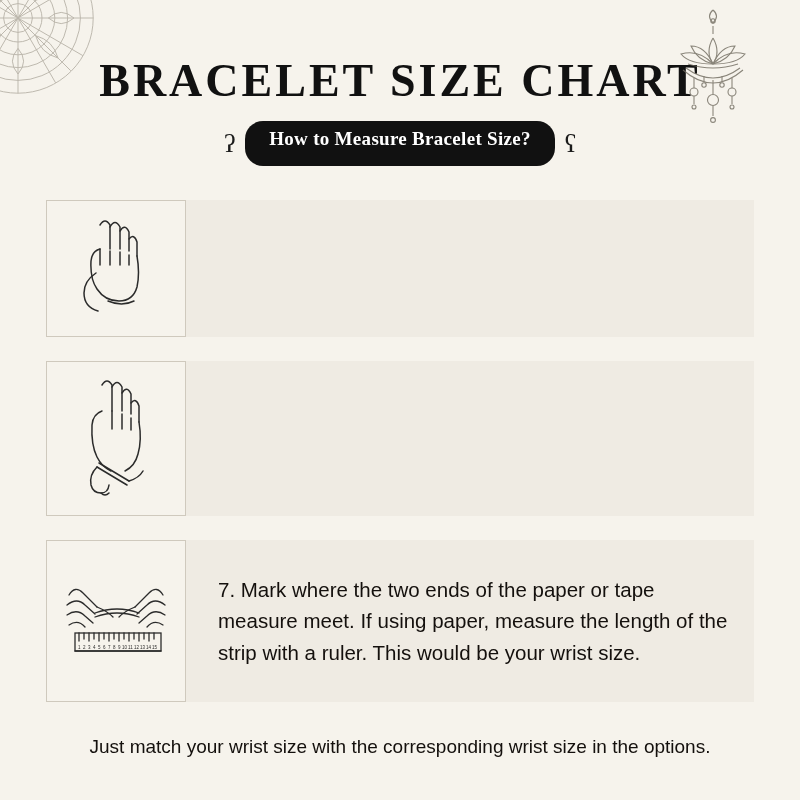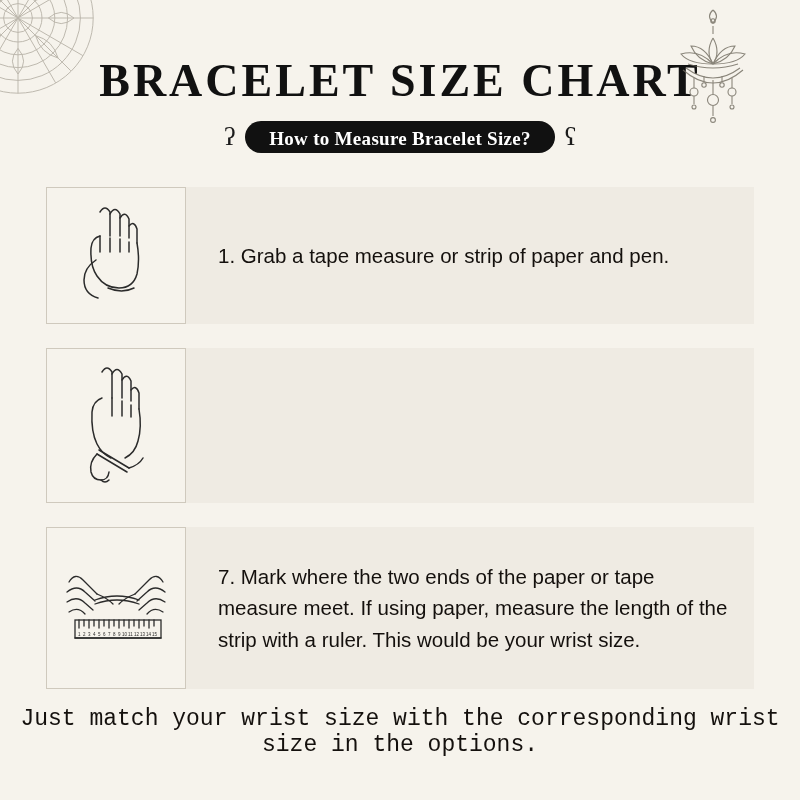--- a/index.html
+++ b/index.html
@@ -62,21 +62,21 @@
     color: #1b1b1b;
     line-height: 1;
     display: inline-block;
   }
   .flourish.left  { transform: scaleX(-1); }
 
   .subtitle-pill {
     background: #111;
     color: #fff;
     border-radius: 18px;
-    padding: 7px 24px 3px 24px;
+    padding: 7px 24px 16px 24px;
     font-family: "Liberation Serif", serif;
     font-weight: 700;
     font-size: 19px;
     letter-spacing: .3px;
     white-space: nowrap;
   }
 
   
   .steps {
     margin: 34px 46px 0 46px;
@@ -112,23 +112,22 @@
   .row-2 .step-illustration { height: 155px; }
   .row-3 .step-illustration { height: 162px; }
 
   
   .footer-note {
     position: absolute;
     left: 0;
     right: 0;
     bottom: 42px;
     text-align: center;
-    font-size: 23px;
+    font-size: 19px;
     color: #14100d;
-    font-family: Liberation Mono, monospace;
   }
 </style>
 </head>
 <body>
 
 <svg class="corner-mandala" viewBox="0 0 200 200">
   <g stroke="#8b8577" stroke-width="1.2" fill="none">
     <circle cx="100" cy="100" r="18"></circle>
     <circle cx="100" cy="100" r="30"></circle>
     <circle cx="100" cy="100" r="46"></circle>
@@ -222,21 +221,20 @@
           <path d="M44 40 q-8 2 -9 12 q-1 18 6 28 q8 12 22 12 q14 0 18 -14 q3 -14 0 -31"></path>
           <path d="M44 40 v16"></path>
           <path d="M54 42 v14"></path>
           <path d="M64 43 v13"></path>
           <path d="M73 46 v10"></path>
           <path d="M40 64 q-12 8 -12 20 q0 14 14 18"></path>
           <path d="M52 92 q14 6 26 0"></path>
         </g>
       </svg>
     </div>
-    <div class="step-text">1. Grab a tape measure or strip of paper and pen.</div>
   </div>
 
   <div class="step-row row-2">
     <div class="step-illustration">
       <svg width="120" height="135" viewBox="0 0 120 135">
         <g stroke="#2b2b2b" stroke-width="1.5" fill="none" stroke-linecap="round">
           <path d="M46 14 q5 -8 10 0 v26"></path>
           <path d="M56 16 q5 -9 10 0 v24"></path>
           <path d="M66 22 q5 -8 9 1 v20"></path>
           <path d="M75 32 q5 -6 8 3 v16"></path>

